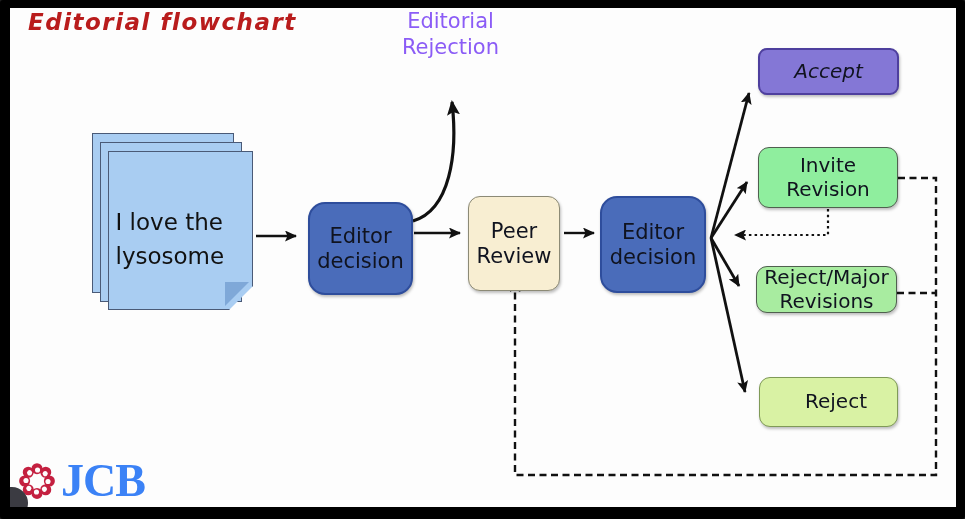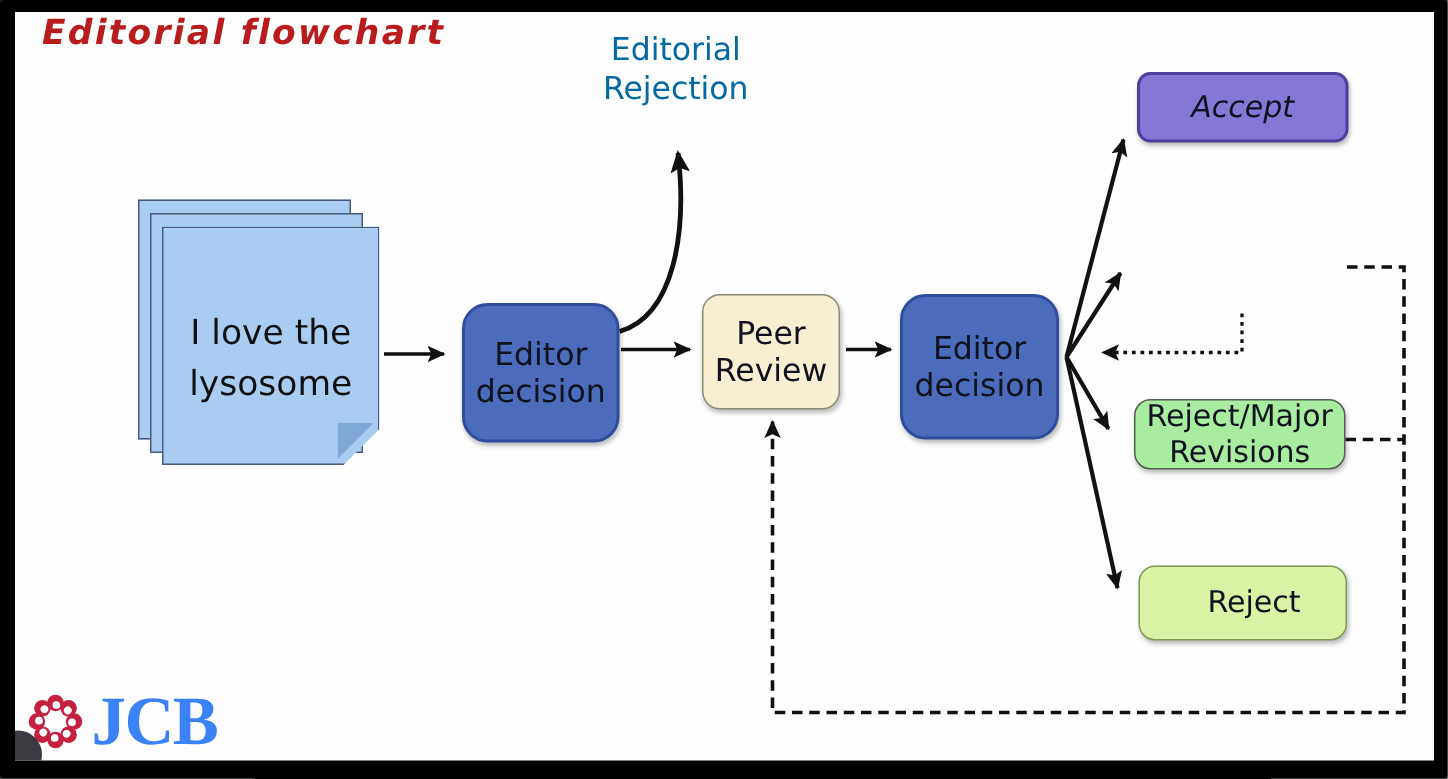--- a/index.html
+++ b/index.html
@@ -26,37 +26,37 @@
   .doc-front {
     left:98px; top:143px; width:143px; height:157px;
     clip-path: polygon(0 0, 100% 0, 100% calc(100% - 24px), calc(100% - 24px) 100%, 0 100%);
     display:flex; align-items:center; justify-content:center;
   }
   .doc-fold {
     position:absolute; right:0; bottom:0; width:24px; height:24px;
     background:#7fa8d8; clip-path: polygon(0 0, 100% 0, 0 100%);
   }
   .doc-label {
-    font-size:23px; line-height:1.45; color:#111; text-align:center; width:130px;margin-top:18px;
+    font-size:23px; line-height:1.45; color:#111; text-align:left; width:130px;margin-top:18px;
   }
 
   
   .er-label {
-    position:absolute; left:363px; top:12px; width:155px; z-index:2;
-    text-align:center; font-size:21px; line-height:26px; color:#0369a1;
+    position:absolute; left:363px; top:0; width:155px; z-index:2;
+    text-align:center; font-size:21px; line-height:26px; color:#8b5cf6;
   }
 
   
   .node {
     position:absolute; z-index:2; display:flex; align-items:center; justify-content:center;
     text-align:center; color:#10131f; line-height:1.18; padding:2px 4px;
     box-sizing:border-box; box-shadow:1px 2px 3px rgba(0,0,0,0.25);
   }
   .node-ed1    { left:298px; top:194px; width:105px; height:93px; border-radius:17px; border:2px solid #2e4d9c; font-size:21px; }
-  .node-peer   { left:458px; top:188px; width:92px;  height:77px; border-radius:12px; border:1.5px solid #8c8a76; font-size:21px; }
+  .node-peer   { left:458px; top:188px; width:92px;  height:95px; border-radius:12px; border:1.5px solid #8c8a76; font-size:21px; }
   .node-ed2    { left:590px; top:188px; width:106px; height:97px; border-radius:17px; border:2px solid #2e4d9c; font-size:21px; }
   .node-accept { left:748px; top:40px;  width:141px; height:47px; border-radius:9px;  border:2px solid #4e3f9e; font-size:20px;font-style:italic; }
   .node-invite { left:748px; top:139px; width:140px; height:61px; border-radius:11px; border:1.5px solid #50604f; font-size:20px; }
   .node-rejmaj { left:746px; top:258px; width:141px; height:47px; border-radius:11px; border:1.5px solid #50604f; font-size:20px; }
   .node-reject { left:749px; top:369px; width:139px; height:50px; border-radius:11px; border:1.5px solid #7f9a57; font-size:20px;padding-left:19px; }
 
   
   .logo { position:absolute; left:5px; top:448px; display:flex; align-items:center; z-index:2; }
   .logo-text {
     font-family:"Liberation Serif", serif; font-weight:700; font-size:46px;
@@ -116,20 +116,21 @@
     <div class="er-label">Editorial Rejection</div>
 
     <div class="node node-ed1" style="background-color: rgb(74, 108, 186);">Editor decision</div>
 
     <div class="node node-peer" style="background-color: rgb(248, 238, 210);">Peer Review</div>
 
     <div class="node node-ed2" style="background-color: rgb(74, 108, 186);">Editor decision</div>
 
     <div class="node node-accept" style="background-color: rgb(132, 119, 214);">Accept</div>
 
+    <div class="node node-invite" style="background-color: rgb(143, 238, 158);">Invite Revision</div>
 
     <div class="node node-rejmaj" style="background-color: rgb(168, 236, 160);">Reject/Major Revisions</div>
 
     <div class="node node-reject" style="background-color: rgb(217, 242, 164);">Reject</div>
 
     <div class="logo">
       <svg width="44" height="50" viewBox="-24 -26 48 52">
         <g fill="#c42040">
           <g transform="rotate(0)">
               <circle cx="0" cy="-13.5" r="6"></circle>

